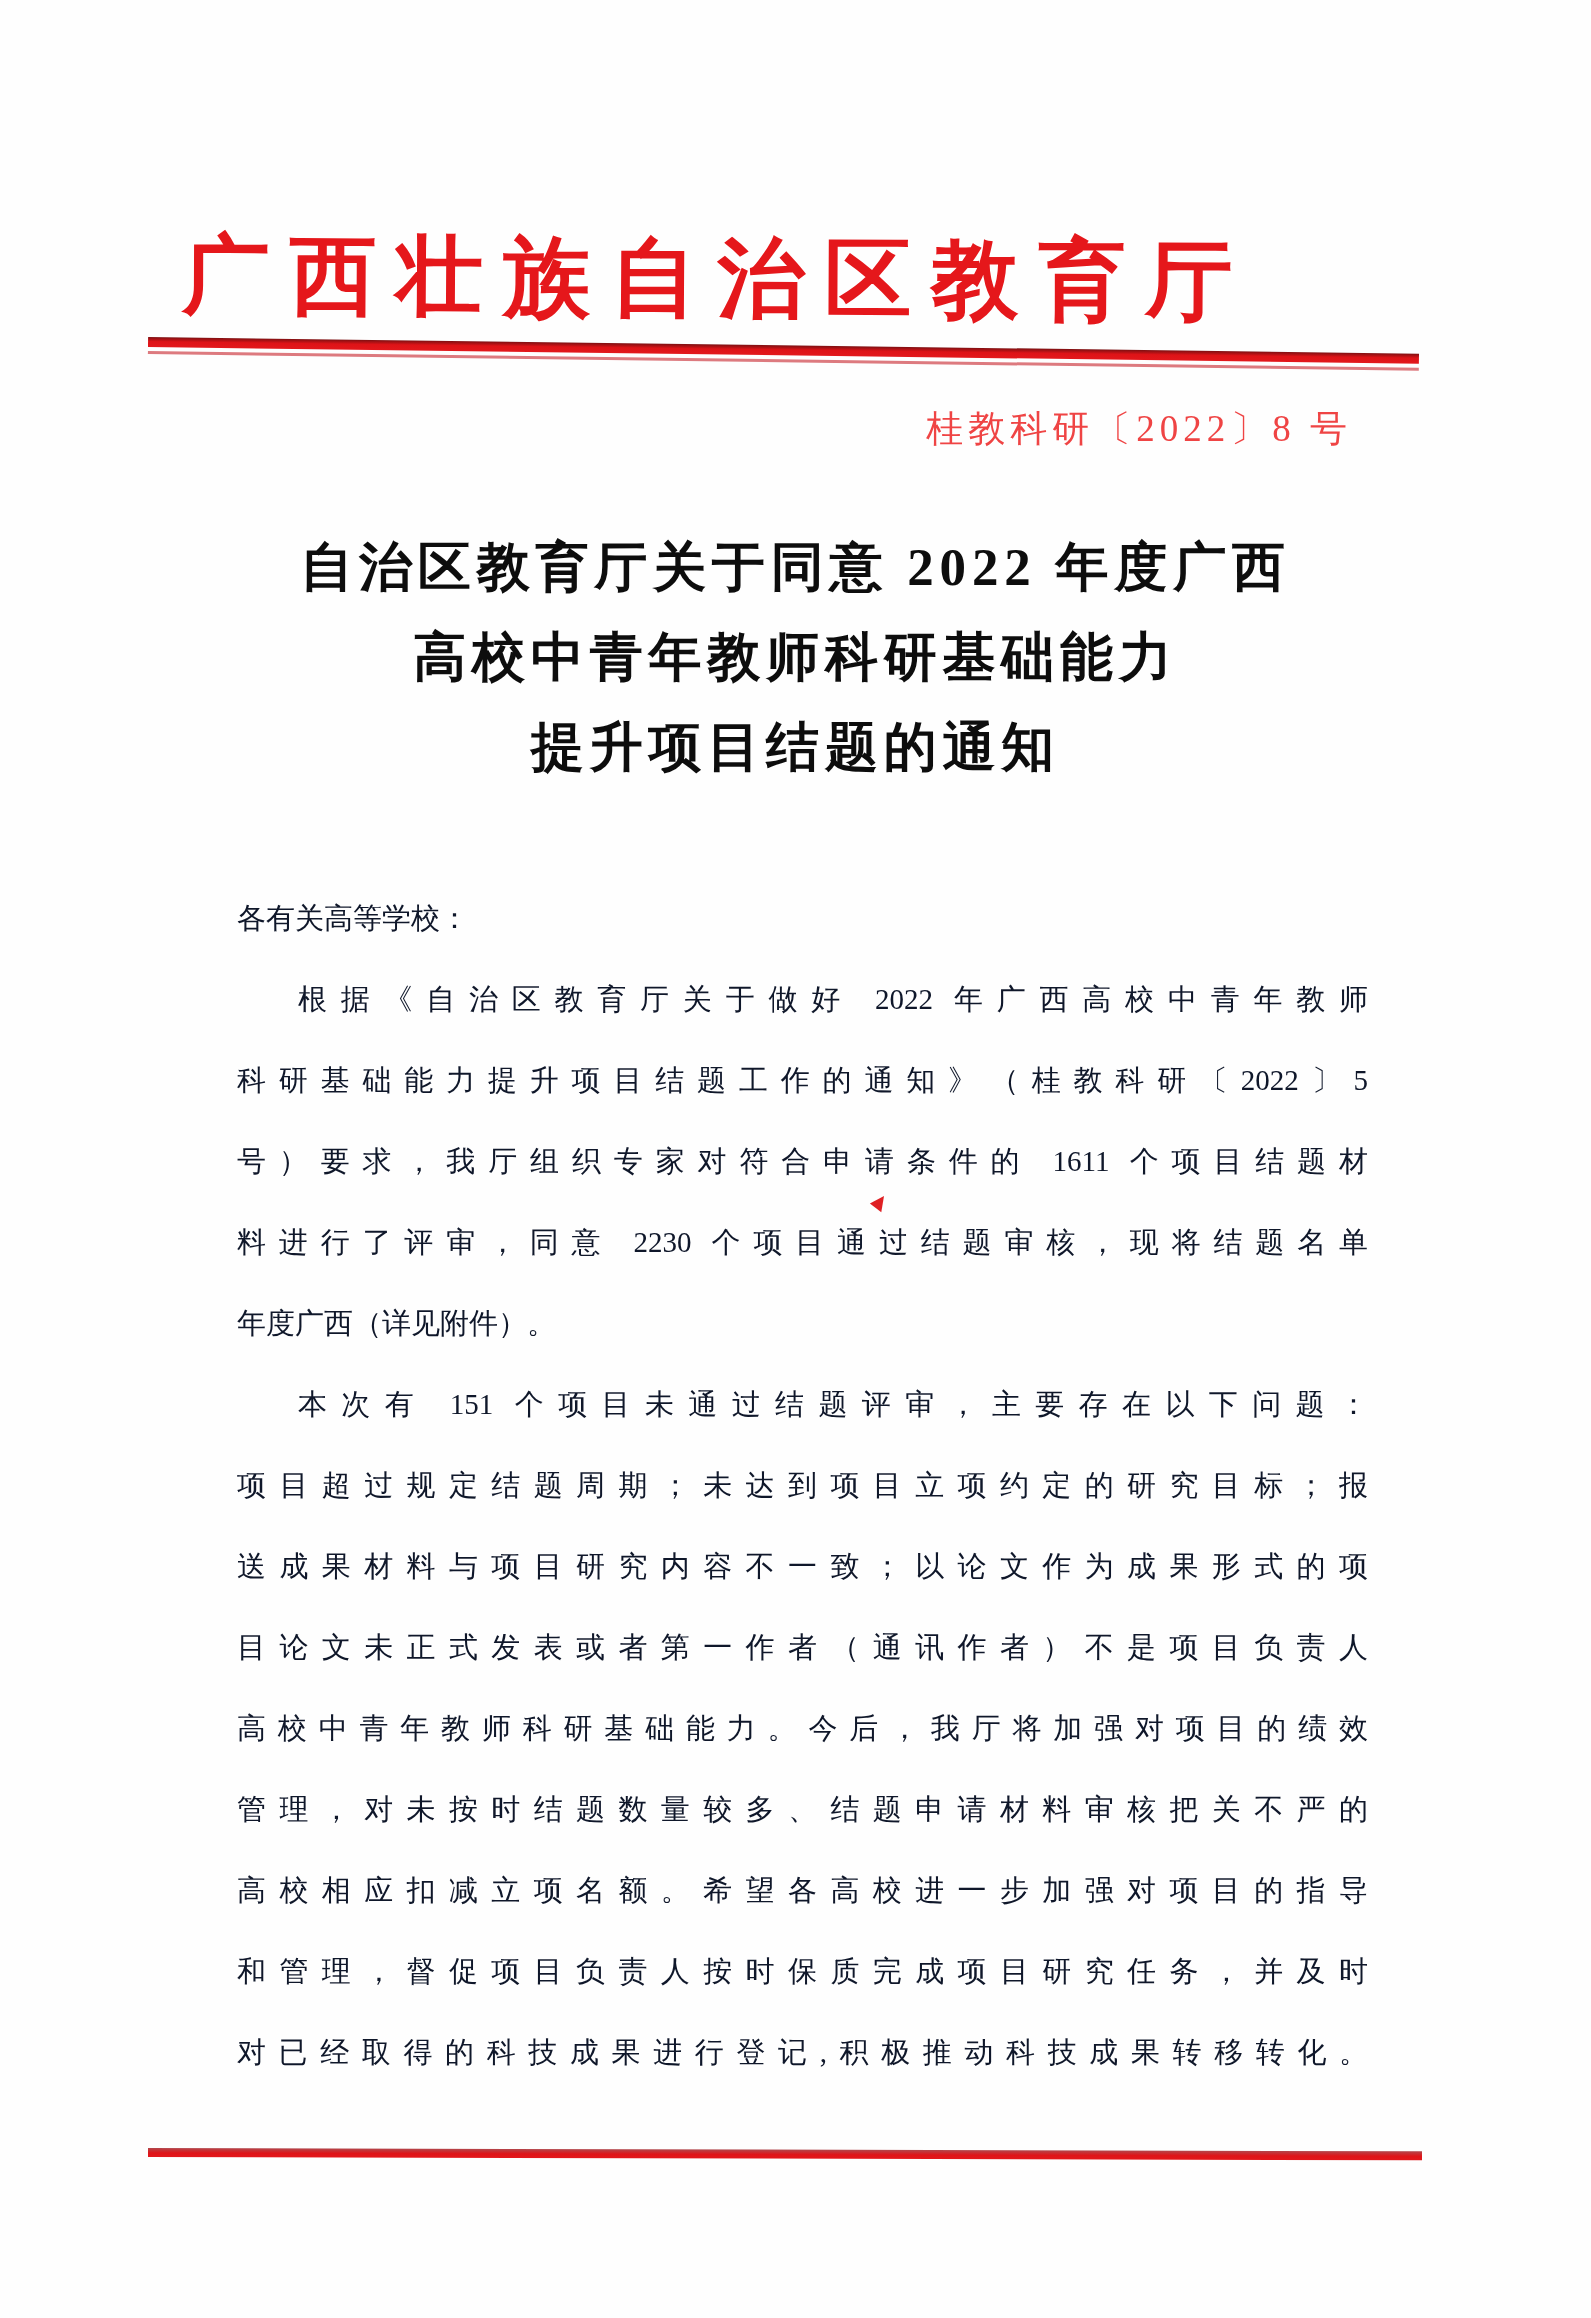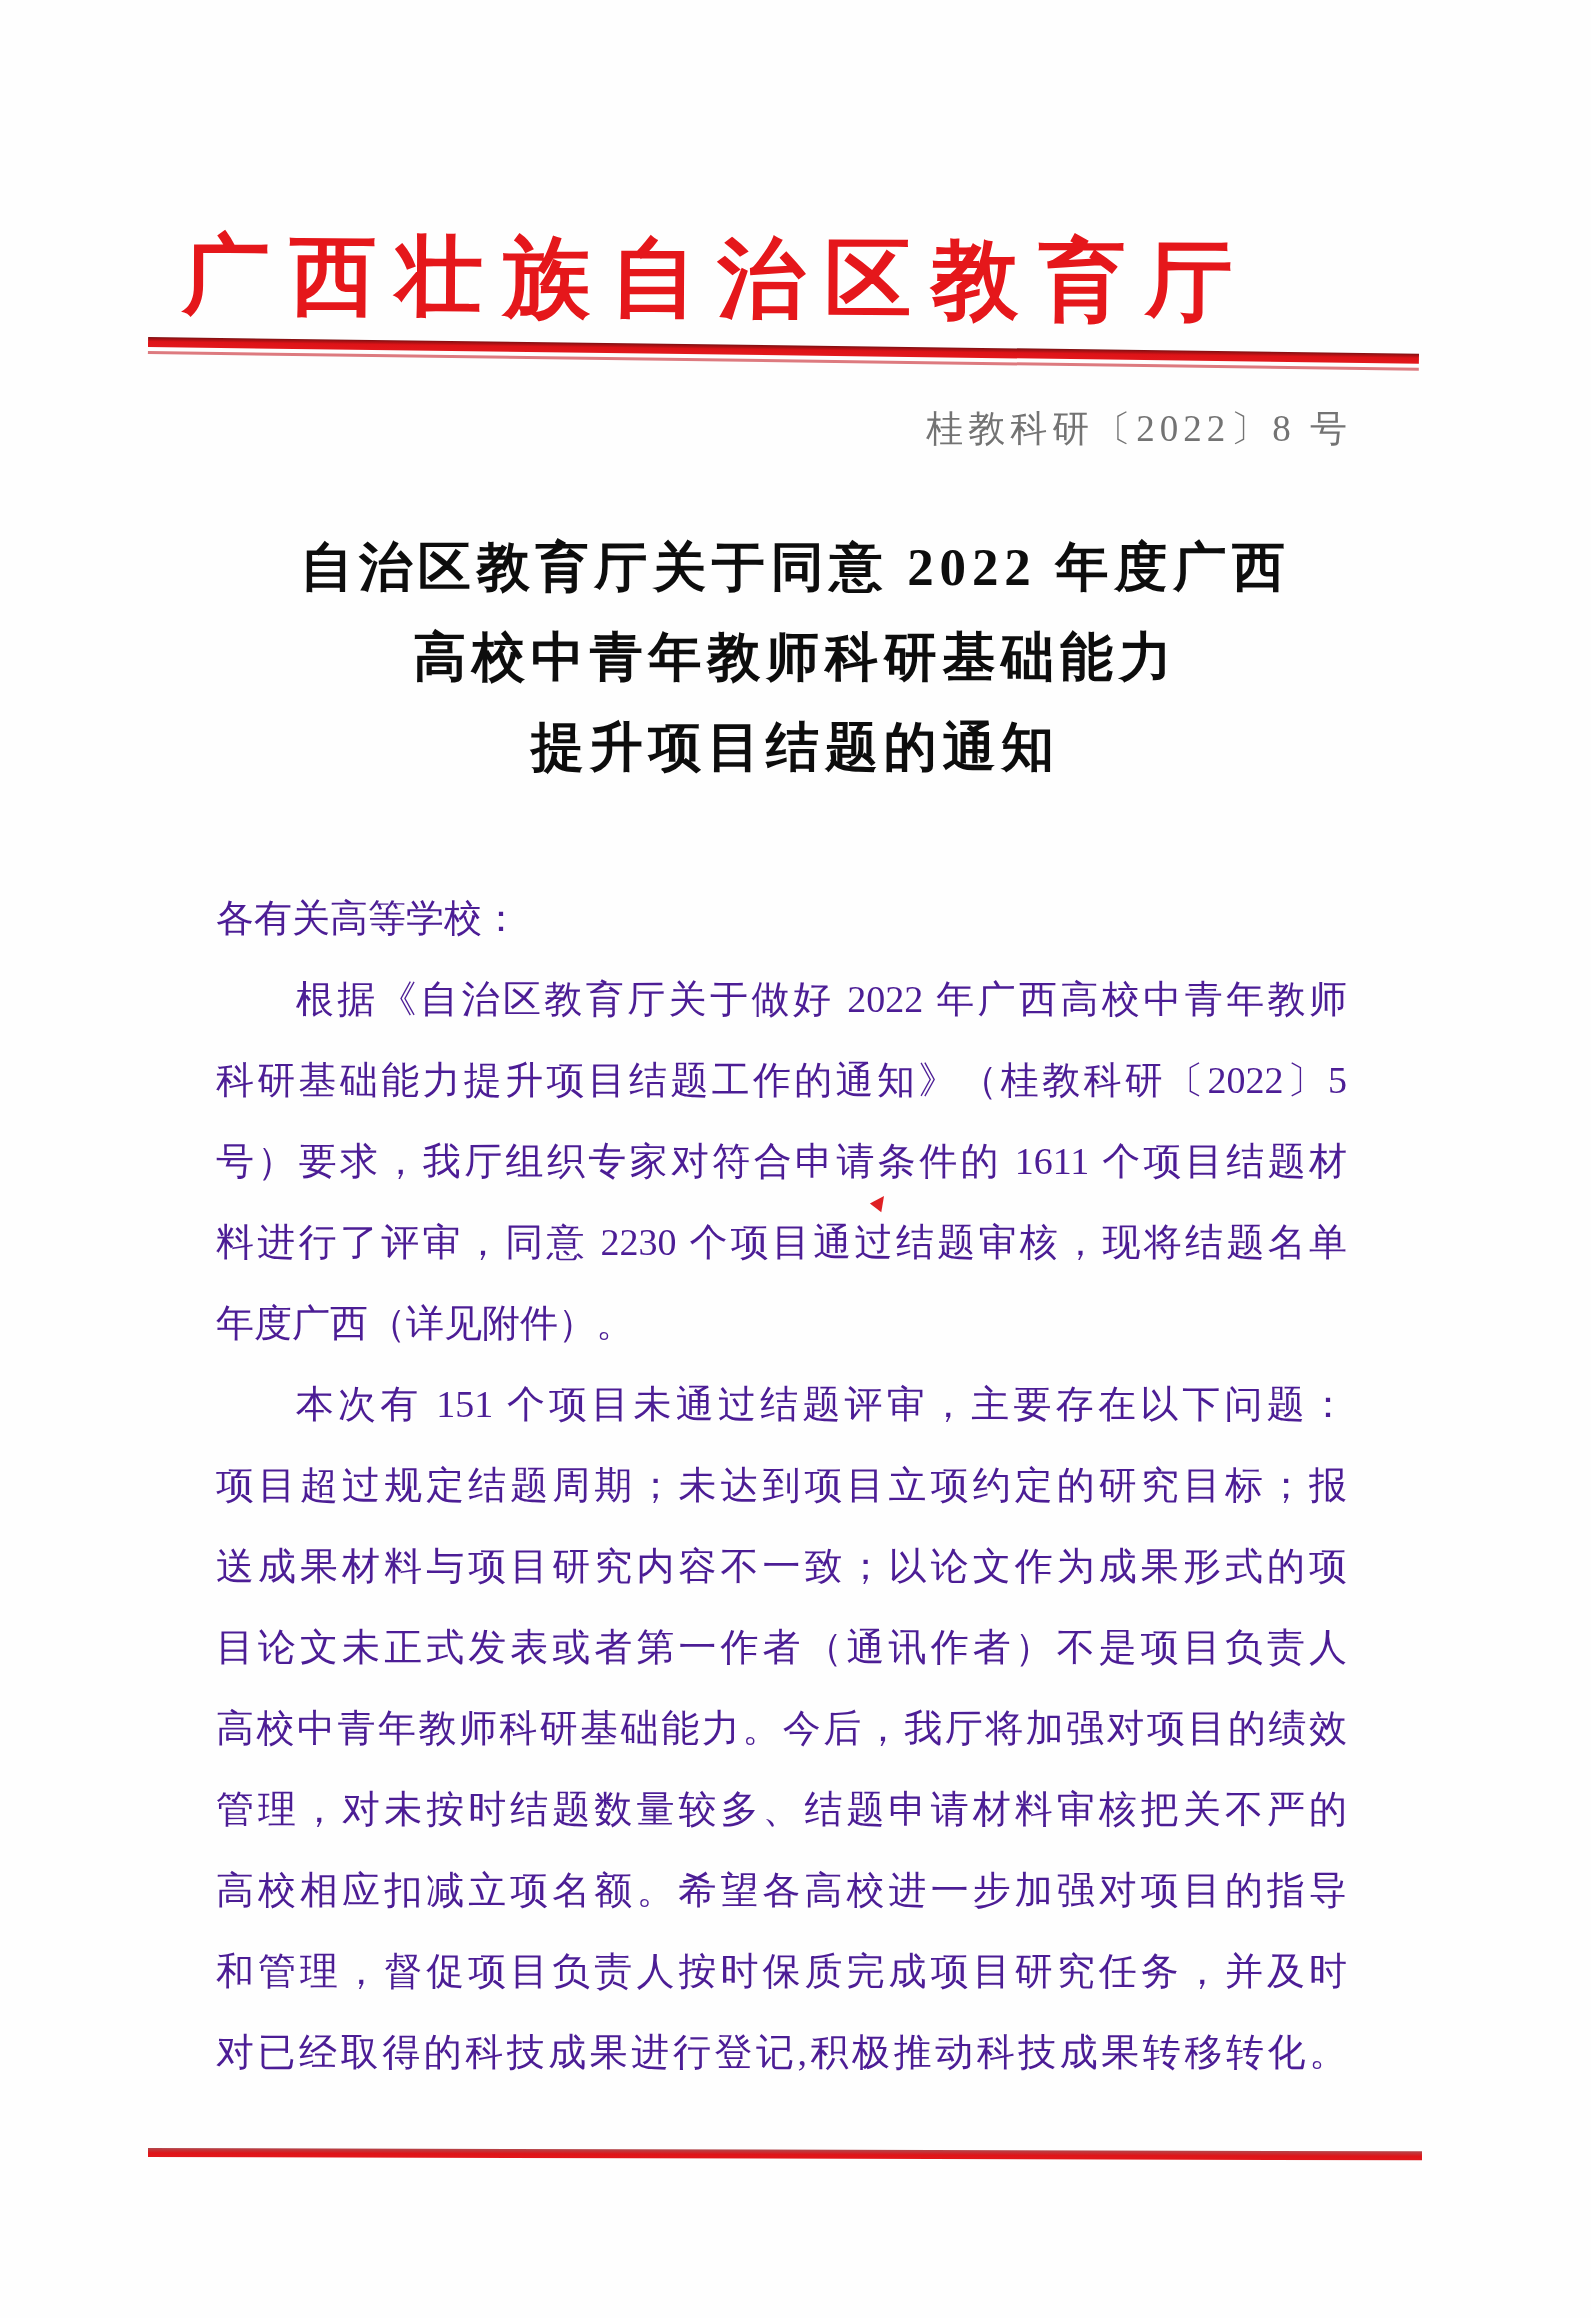--- a/index.html
+++ b/index.html
@@ -52,21 +52,21 @@
     background: #dd7a7f;
   }
 
   
   .doc-number {
     position: absolute;
     top: 404px;
     right: 239px;
     font-size: 37px;
     letter-spacing: 5px;
-    color: #737373;
+    color: #ef4444;
     white-space: nowrap;
   }
 
   
   .doc-title {
     position: absolute;
     top: 522px;
     left: 0;
     width: 100%;
     text-align: center;
@@ -74,25 +74,25 @@
     font-weight: 700;
     line-height: 90px;
     letter-spacing: 5.8px;
     color: #0d0d0d;
   }
 
   
   .doc-body {
     position: absolute;
     top: 878px;
-    left: 216px;
+    left: 237px;
     width: 1131px;
-    font-size: 38px;
+    font-size: 29px;
     line-height: 81px;
-    color: #4c1d95;
+    color: #0f172a;
   }
   .doc-body .line {
     height: 81px;
     text-align: justify;
     text-align-last: justify;
     text-justify: inter-character;
     white-space: normal;
   }
   .doc-body .line.short {
     text-align: left;

